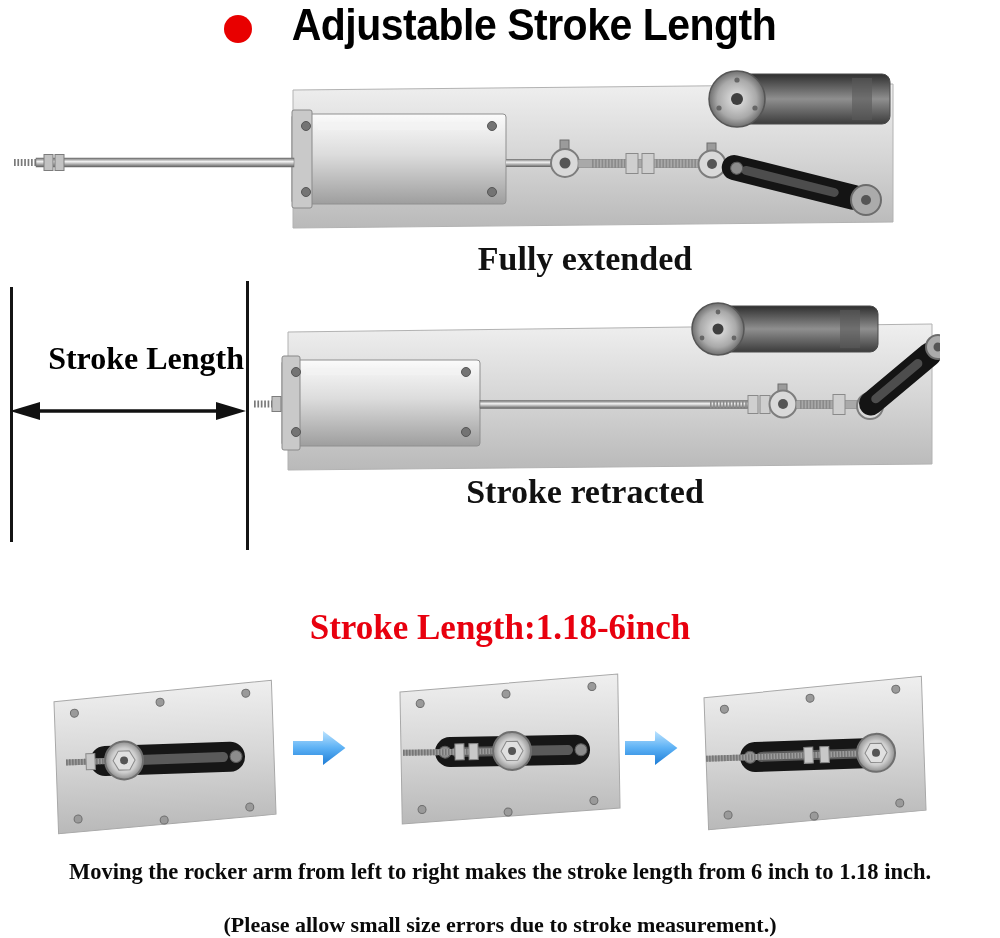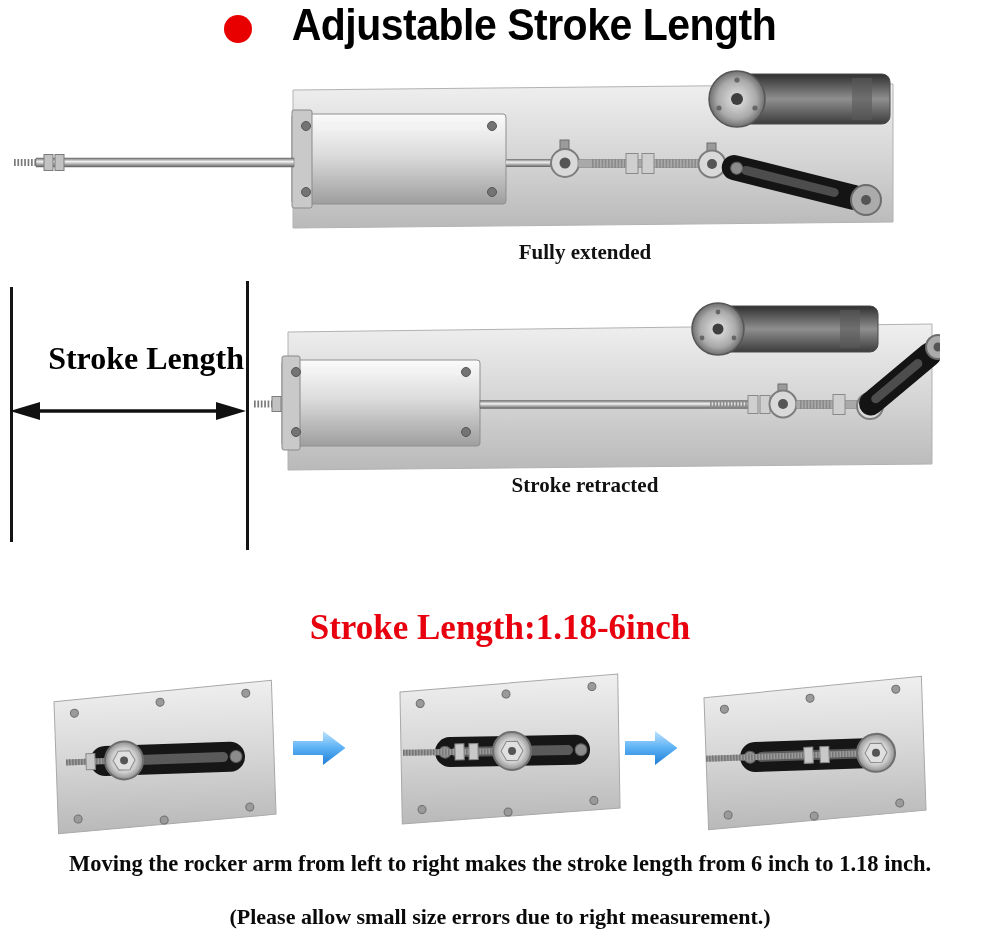--- a/index.html
+++ b/index.html
@@ -21,21 +21,21 @@
   .page-title {
     font-family: "Liberation Sans", sans-serif;
     font-weight: 900; font-size: 41px; letter-spacing: -0.5px;
     transform: scaleY(1.08); transform-origin: center;
     color: #000; white-space: nowrap;
   }
   .photo-extended { position: absolute; left: 0; top: 70px; width: 900px; height: 180px; }
   .photo-retracted { position: absolute; left: 248px; top: 300px; width: 692px; height: 178px; }
   .caption {
     position: absolute; left: 185px; width: 800px; text-align: center;
-    font-weight: 700; font-size: 21px; color: #111; white-space: nowrap;
+    font-weight: 700; font-size: 34px; color: #111; white-space: nowrap;
   }
   .caption-extended { top: 240px; }
   .caption-retracted { top: 473px; }
   .vline { position: absolute; width: 3px; background: #141414; }
   .vline-left  { left: 10px;  top: 287px; height: 255px; }
   .vline-right { left: 246px; top: 281px; height: 269px; }
   .stroke-label {
     position: absolute; left: 20px; top: 340px; width: 224px; text-align: right;
     font-weight: 700; font-size: 32px; white-space: nowrap;
   }
@@ -45,21 +45,21 @@
     font-weight: 700; font-size: 35px; color: #e8000e; white-space: nowrap;
   }
   .mech { position: absolute; }
   .mech1 { left: 50px;  top: 678px; transform: rotate(-2deg); }
   .mech2 { left: 395px; top: 670px; transform: rotate(-1deg); }
   .mech3 { left: 700px; top: 674px; transform: rotate(-2deg); }
   .flow-arrow1 { position: absolute; left: 290px; top: 726px; }
   .flow-arrow2 { position: absolute; left: 622px; top: 726px; }
   .footer-line {
     position: absolute; left: 0; width: 100%; text-align: center;
-    font-weight: 700; color: #0a0a0a; white-space: nowrap;
+    font-weight: 700; color: #0a0a0a; white-space: nowrap; margin-top: 8px;
   }
   .footer1 { top: 851px; font-size: 22.5px; }
   .footer2 { top: 904px; font-size: 22px; }
   .defs-holder { position: absolute; width: 0; height: 0; overflow: hidden; }
 </style>
 </head>
 <body>
 
 <svg class="defs-holder" aria-hidden="true">
   <defs>
@@ -302,15 +302,15 @@
         <rect x="104" y="73" width="9" height="16" fill="#c8c8c8" stroke="#888888"></rect>
         <rect x="120" y="73" width="9" height="16" fill="#c8c8c8" stroke="#888888"></rect>
         <circle cx="176" cy="81" r="19" fill="url(#silverGrad)" stroke="#6f6f6f" stroke-width="2"></circle>
         <polygon points="187,81 181.5,71.5 170.5,71.5 165,81 170.5,90.5 181.5,90.5" fill="#e0e0e0" stroke="#8a8a8a"></polygon>
         <circle cx="176" cy="81" r="4" fill="#555555"></circle>
       </g>
     </svg>
   </div>
 
   <div class="footer-line footer1">Moving the rocker arm from left to right makes the stroke length from 6 inch to 1.18 inch.</div>
-  <div class="footer-line footer2">(Please allow small size errors due to right measurement.)</div>
+  <div class="footer-line footer2">(Please allow small size errors due to stroke measurement.)</div>
 
 </div>
 
 </body></html>

